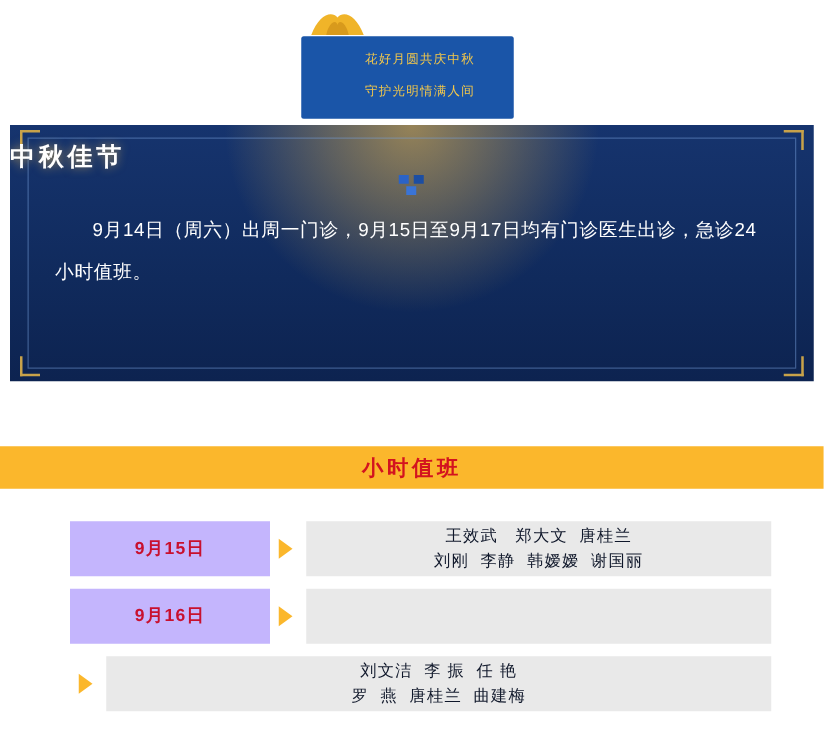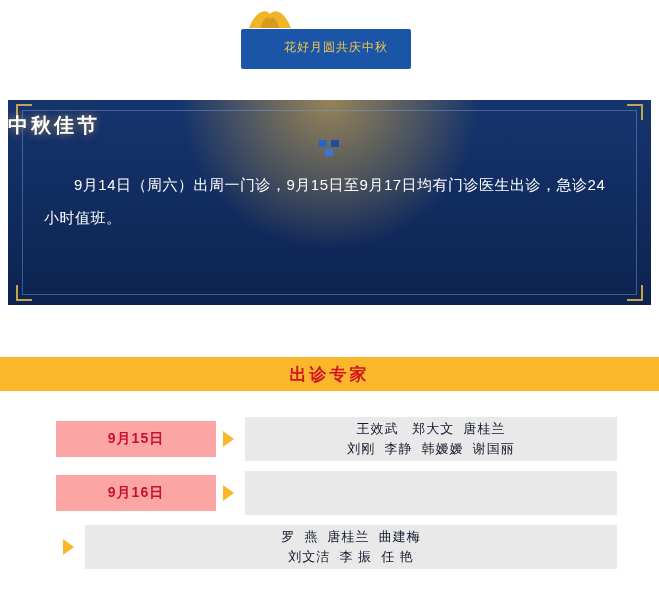--- a/index.html
+++ b/index.html
@@ -33,24 +33,24 @@
     left: 241px;
     top: 29px;
     width: 170px;
     background: #1a55a8;
     padding: 6px 0 8px 0;
     text-align: center;
     border-radius: 2px;
   }
   .slogan-line {
     color: #f4c84a;
-    font-size: 12px;
+    font-size: 10px;
     letter-spacing: 1px;
     line-height: 26px;
-    font-family: Liberation Mono, monospace;
+    font-family: Liberation Serif, serif;
     padding-left: 20px;
   }
 
   
   .notice-card {
     position: relative;
     margin: 0 8px;
     height: 205px;
     background:
       radial-gradient(circle at 50% 0%, rgba(255,196,70,0.55) 0px, rgba(255,196,70,0.30) 70px, rgba(20,46,110,0) 150px),
@@ -142,22 +142,22 @@
   }
   .row {
     display: flex;
     align-items: center;
     height: 44px;
     margin-bottom: 10px;
     padding-left: 56px;
   }
   .date-chip {
     width: 160px;
-    height: 36px;
-    background: #fca5a5;
+    height: 44px;
+    background: #c4b5fd;
     color: #c8102e;
     font-size: 14px;
     font-weight: bold;
     display: flex;
     align-items: center;
     justify-content: center;
     letter-spacing: 1px;
     flex: 0 0 auto;
   }
   .arrow {
@@ -188,20 +188,21 @@
 </head>
 <body>
 
 <div class="top-banner">
   <svg class="moon-shape" viewBox="0 0 46 22">
     <path d="M2 20 C8 4, 18 0, 23 6 C28 0, 38 4, 44 20 Z" fill="#f0b429"></path>
     <path d="M14 20 C16 10, 22 7, 23 12 C24 7, 30 10, 32 20 Z" fill="#d89a1c"></path>
   </svg>
   <div class="slogan-box">
     <div class="slogan-line">花好月圆共庆中秋</div>
+    <div class="slogan-line">守护光明情满人间</div>
   </div>
 </div>
 
 <div class="notice-card">
   <div class="notice-inner-border"></div>
   <div class="corner tl"></div>
   <div class="corner tr"></div>
   <div class="corner bl"></div>
   <div class="corner br"></div>
 
@@ -211,21 +212,21 @@
       <i></i>
       <i></i>
   </div>
 
   <div class="notice-body">
     <p>9月14日（周六）出周一门诊，9月15日至9月17日均有门诊医生出诊，急诊24小时值班。</p>
   </div>
 </div>
 
 <div class="section-heading">
-  <span>出诊专家</span>
+  <span>小时值班</span>
 </div>
 
 <div class="schedule">
 
   <div class="row">
     <div class="date-chip">9月15日</div>
     <div class="arrow"></div>
     <div class="names">
       <div class="line">王效武   郑大文  唐桂兰</div>
       <div class="line">刘刚  李静  韩嫒嫒  谢国丽</div>
@@ -235,18 +236,18 @@
   <div class="row">
     <div class="date-chip">9月16日</div>
     <div class="arrow"></div>
     <div class="names">
     </div>
   </div>
 
   <div class="row">
     <div class="arrow"></div>
     <div class="names">
+      <div class="line">刘文洁  李 振  任 艳</div>
       <div class="line">罗  燕  唐桂兰  曲建梅</div>
-      <div class="line">刘文洁  李 振  任 艳</div>
     </div>
   </div>
 
 </div>
 
 </body></html>

